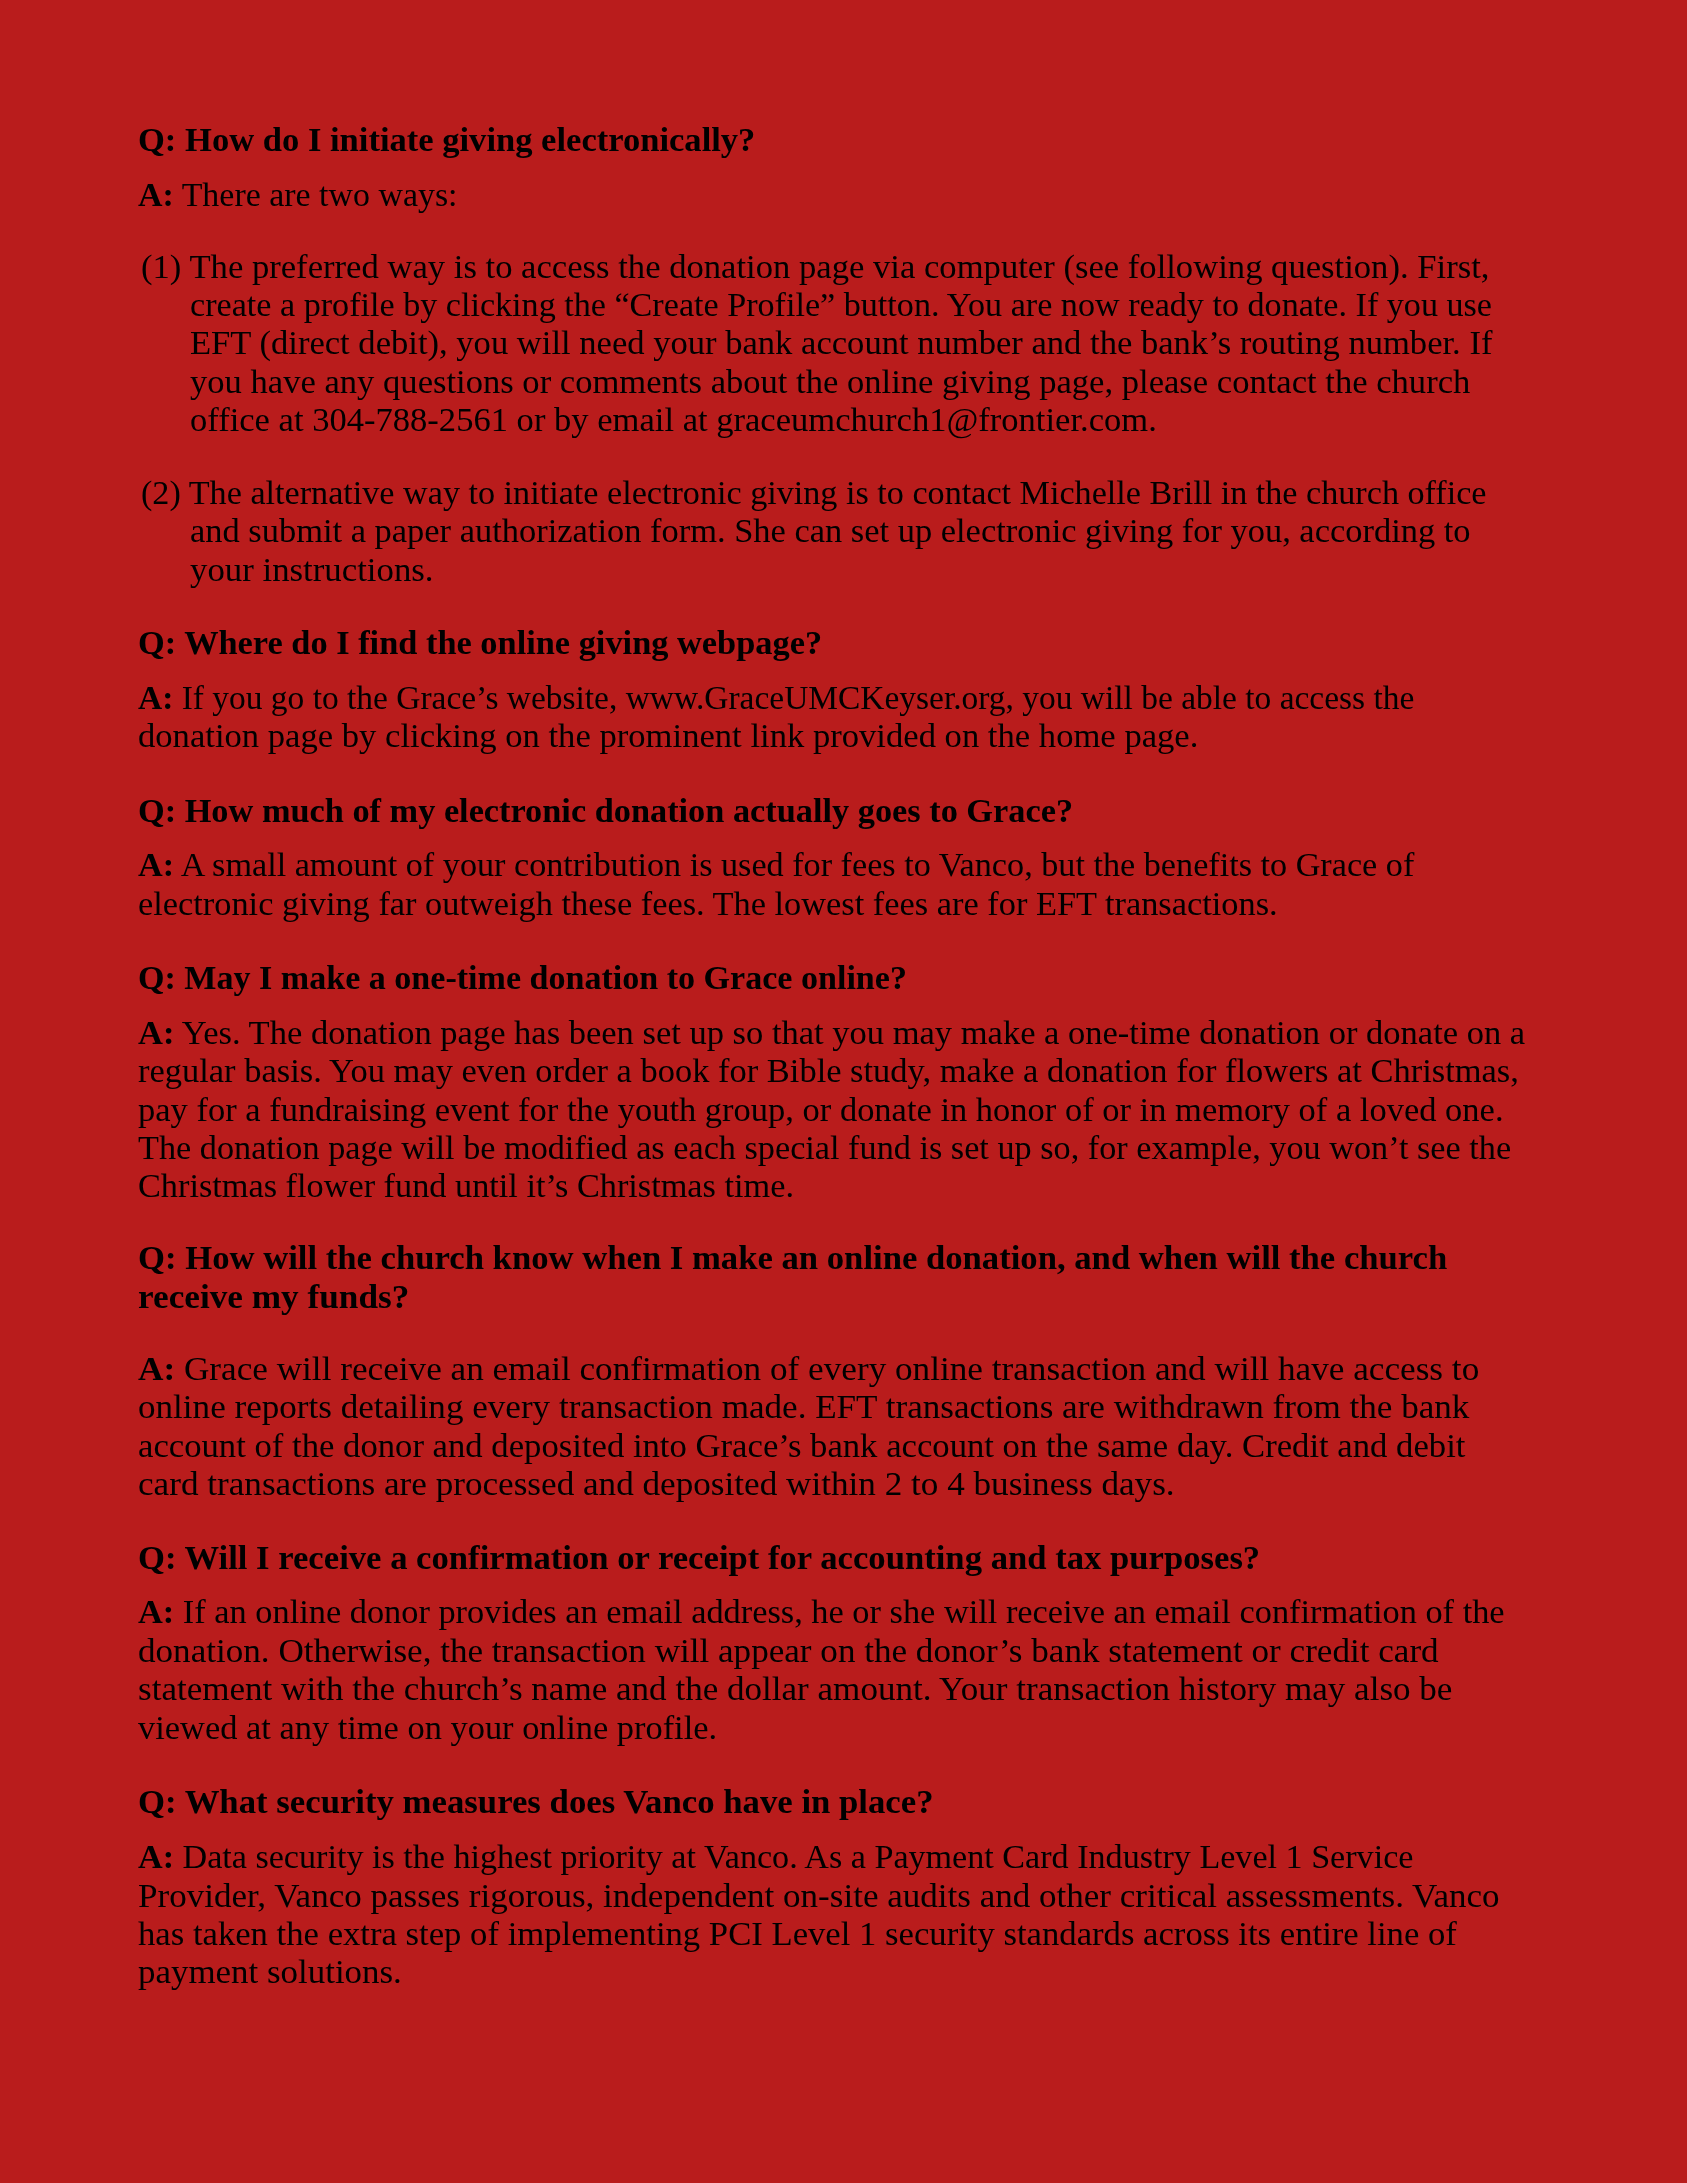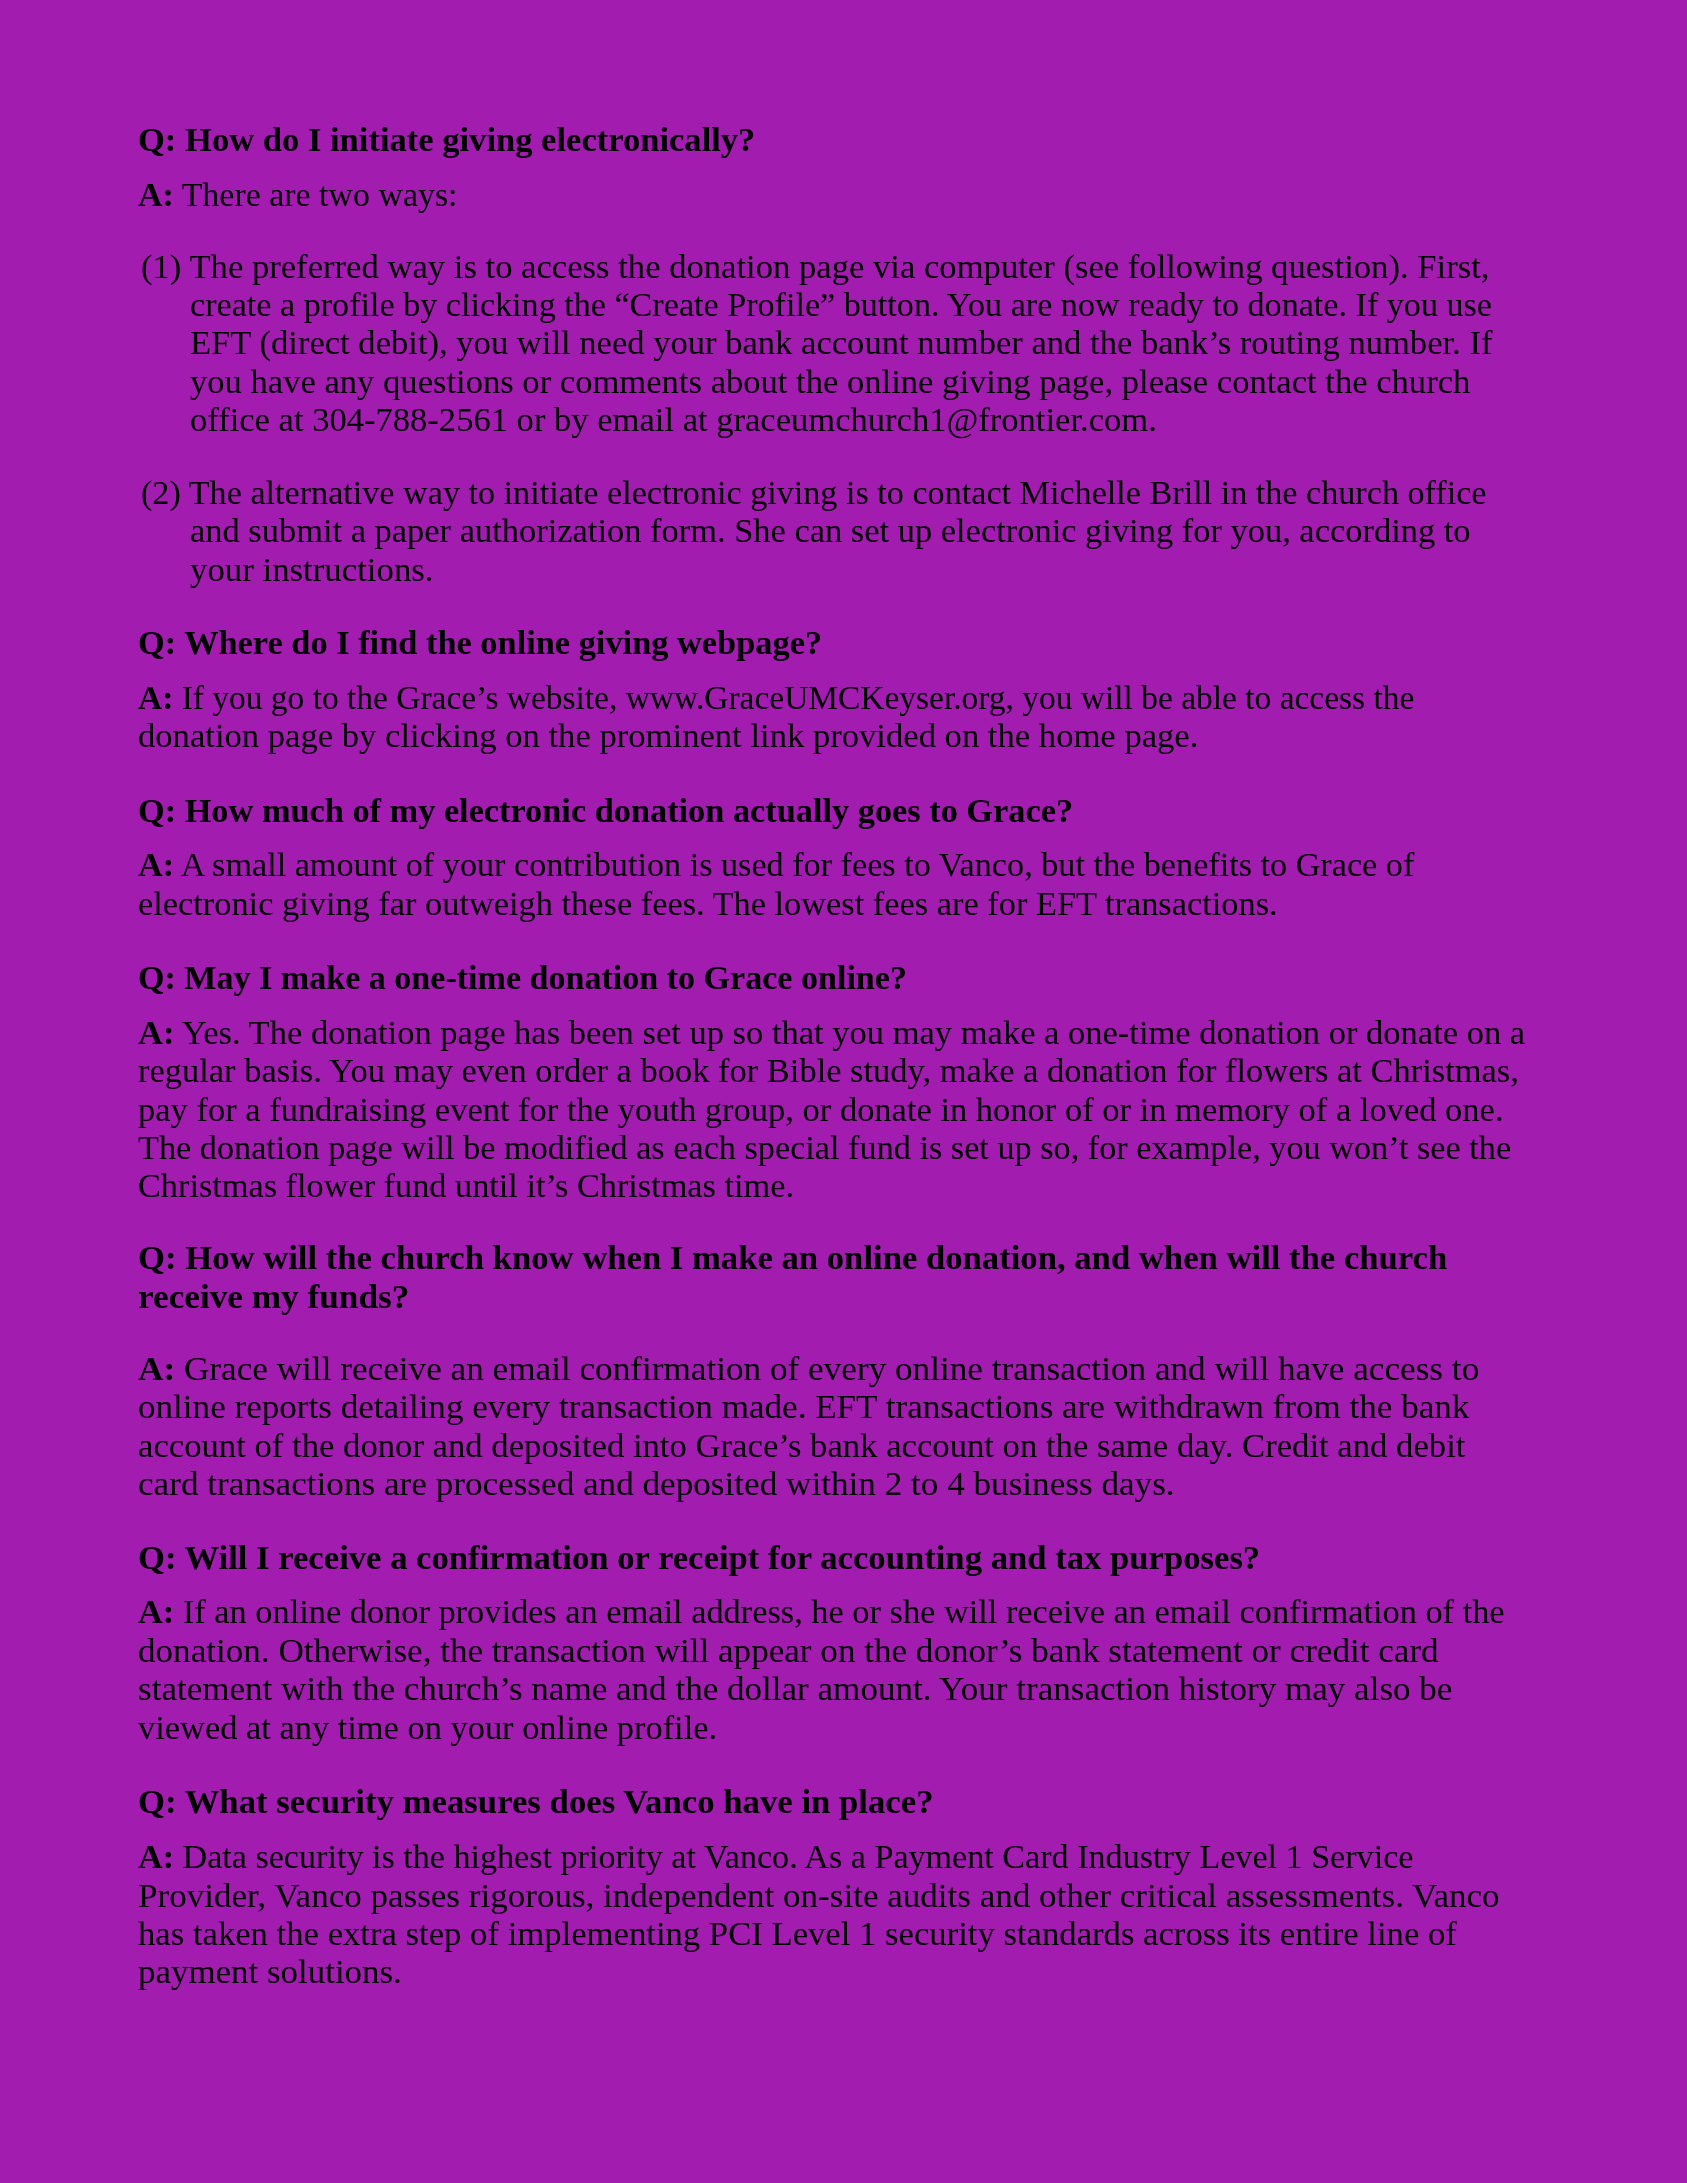--- a/index.html
+++ b/index.html
@@ -1,17 +1,17 @@
 <!DOCTYPE html>
 <html style="font-size:10.6px"><head>
 <meta charset="utf-8">
 <style>
   html, body { margin: 0; padding: 0; background: #ffffff; }
   body { width: 1687px; height: 2183px; position: relative; overflow: hidden; }
-  .page { position: absolute; left: 0; top: 0; width: 1687px; height: 2183px; background: #a21caf; }
+  .page { position: absolute; left: 0; top: 0; width: 1687px; height: 2183px; background: #b91c1c; }
   .ln {
     position: absolute;
     white-space: nowrap;
     font-family: "Liberation Serif", "DejaVu Serif", serif;
     font-size: 33px;
     line-height: 33px;
     height: 33px;
     color: #000000;
     transform-origin: 0 0;
   }

